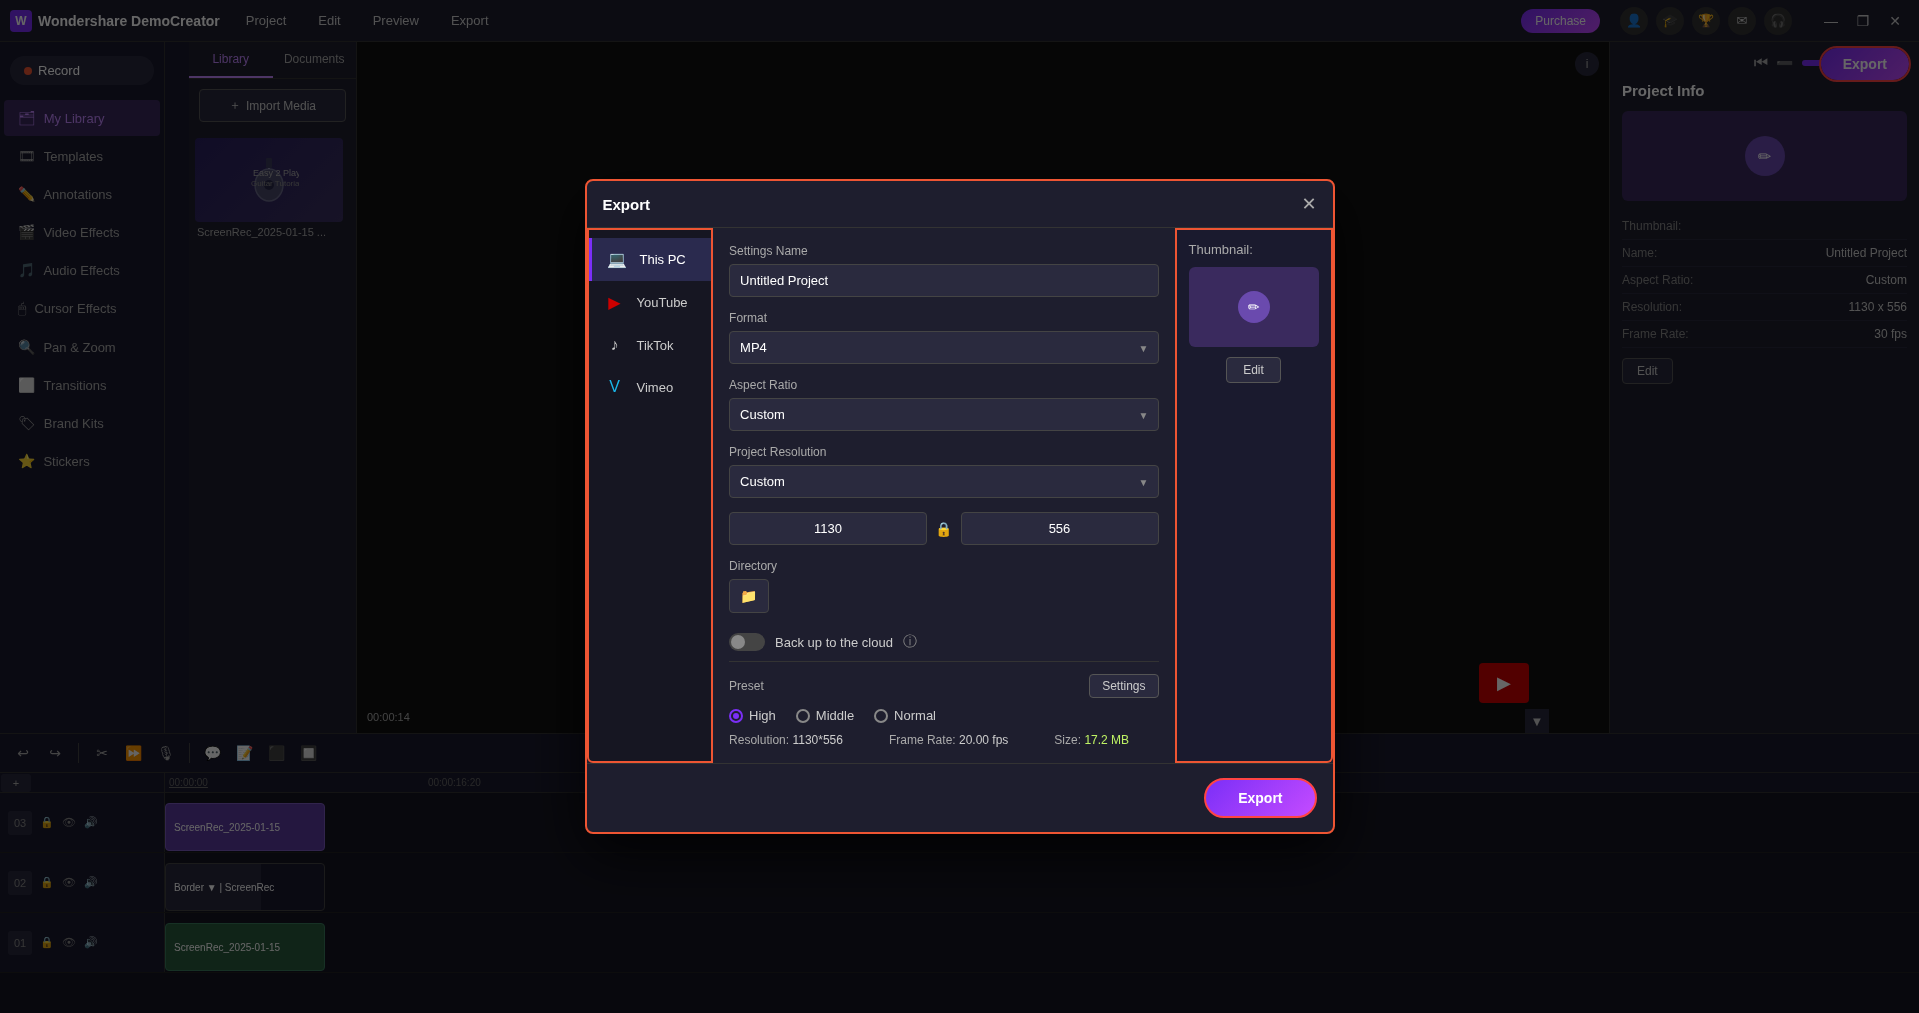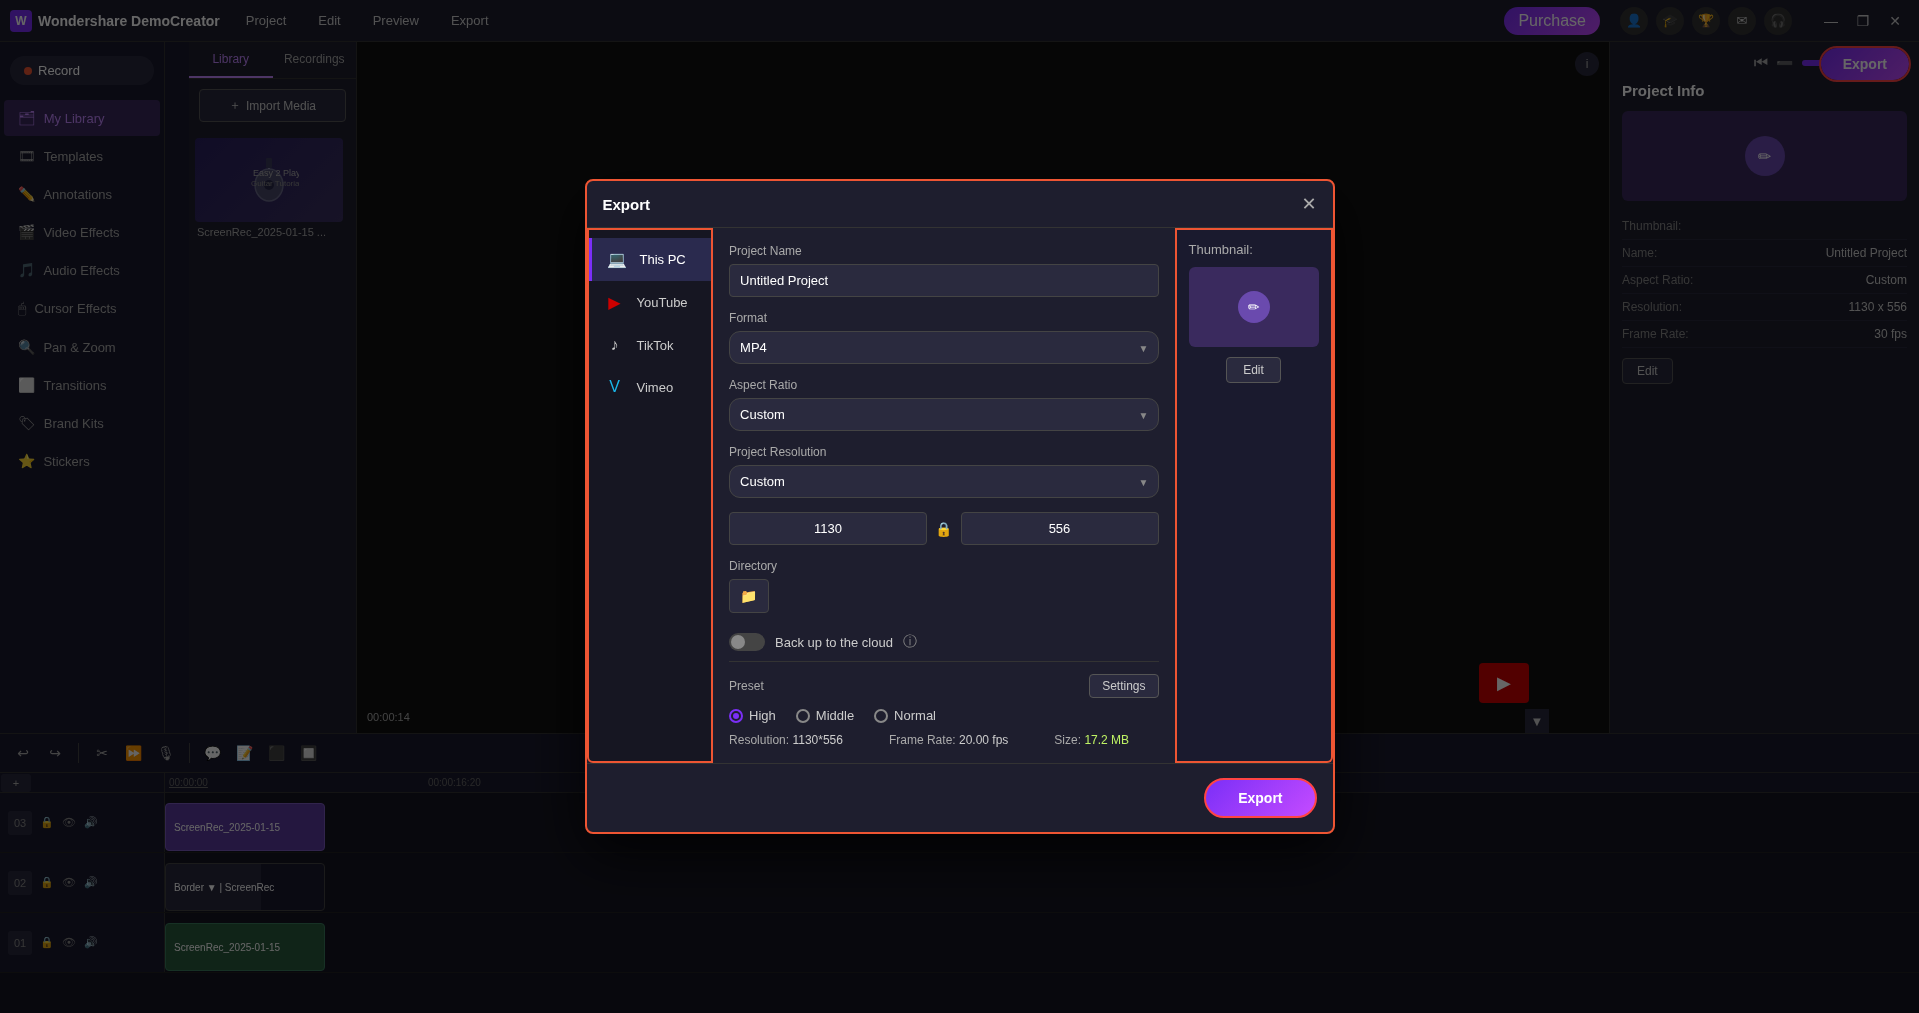--- a/index.html
+++ b/index.html
@@ -8,21 +8,21 @@
     
     .titlebar {
       display: flex; align-items: center; background: #1e1e2e; height: 42px; padding: 0 10px;
       border-bottom: 1px solid #333;
     }
     .titlebar-logo { display: flex; align-items: center; gap: 6px; color: #fff; font-weight: 600; font-size: 14px; margin-right: 20px; }
     .titlebar-logo .logo-icon { width: 22px; height: 22px; background: #7b2ff7; border-radius: 4px; display: flex; align-items: center; justify-content: center; color: #fff; font-size: 12px; font-weight: bold; }
     .titlebar-menu { display: flex; gap: 20px; }
     .titlebar-menu span { color: #ccc; cursor: pointer; font-size: 13px; padding: 4px 6px; border-radius: 3px; }
     .titlebar-actions { margin-left: auto; display: flex; align-items: center; gap: 10px; }
-    .btn-purchase { background: linear-gradient(135deg, #7b2ff7, #c44bff); color: #fff; border: none; border-radius: 16px; padding: 5px 14px; cursor: pointer; font-size: 16px; display: flex; align-items: center; gap: 5px; }
+    .btn-purchase { background: linear-gradient(135deg, #7b2ff7, #c44bff); color: #fff; border: none; border-radius: 16px; padding: 5px 14px; cursor: pointer; font-size: 12px; display: flex; align-items: center; gap: 5px; }
     .titlebar-icons { display: flex; gap: 8px; margin-left: 10px; }
     .titlebar-icon { width: 28px; height: 28px; border-radius: 50%; background: #333; display: flex; align-items: center; justify-content: center; cursor: pointer; color: #ccc; font-size: 13px; }
     .win-controls { display: flex; gap: 4px; margin-left: 15px; }
     .win-btn { width: 28px; height: 28px; display: flex; align-items: center; justify-content: center; cursor: pointer; border-radius: 3px; color: #ccc; font-size: 14px; }
 
     
     .export-top-btn {
       position: absolute; top: 48px; right: 10px;
       background: linear-gradient(135deg, #7b2ff7, #c44bff);
       color: #fff; border: none; border-radius: 20px; padding: 8px 22px; cursor: pointer;
@@ -88,21 +88,21 @@
     .dialog-title { font-size: 15px; color: #fff; font-weight: 600; }
     .dialog-close { background: transparent; border: none; color: #aaa; font-size: 18px; cursor: pointer; }
     .dialog-body { display: flex; }
     .dialog-left { width: 170px; background: #161622; border-right: 1px solid #333; border-bottom-left-radius: 6px; padding: 8px 0; }
     .dest-item { display: flex; align-items: center; gap: 10px; padding: 12px 14px; cursor: pointer; color: #ccc; font-size: 13px; }
     .dest-item.active { background: #2a2a4e; color: #fff; border-left: 3px solid #7b2ff7; }
     .dest-item .dest-icon { font-size: 16px; width: 24px; text-align: center; }
     .form-group { margin-bottom: 14px; }
     .form-label { font-size: 12px; color: #aaa; margin-bottom: 6px; display: block; }
     .form-input { width: 100%; background: #2a2a3e; border: 1px solid #444; border-radius: 4px; color: #fff; padding: 8px 10px; font-size: 13px; }
-    .form-select { width: 100%; background: #2a2a3e; border: 1px solid #444; border-radius: 11px; color: #fff; padding: 8px 10px; font-size: 13px; cursor: pointer; appearance: none; }
+    .form-select { width: 100%; background: #2a2a3e; border: 1px solid #444; border-radius: 4px; color: #fff; padding: 8px 10px; font-size: 13px; cursor: pointer; appearance: none; }
     .select-wrapper { position: relative; }
     .select-wrapper::after { content: '▼'; position: absolute; right: 10px; top: 50%; transform: translateY(-50%); color: #888; font-size: 10px; pointer-events: none; }
     .resolution-row { display: flex; gap: 8px; align-items: center; }
     .res-input { flex: 1; background: #2a2a3e; border: 1px solid #444; border-radius: 4px; color: #fff; padding: 8px 10px; font-size: 13px; text-align: center; }
     .lock-icon { color: #888; font-size: 14px; }
     .dir-row { display: flex; gap: 8px; align-items: center; }
     .dir-input { flex: 1; background: #2a2a3e; border: 1px solid #444; border-radius: 4px; color: #fff; padding: 8px 10px; font-size: 13px; }
     .browse-btn { background: #2a2a3e; border: 1px solid #444; border-radius: 4px; color: #ccc; padding: 8px 10px; cursor: pointer; font-size: 14px; }
     .cloud-row { display: flex; align-items: center; gap: 10px; padding: 6px 0; }
     .toggle-switch { width: 36px; height: 18px; background: #444; border-radius: 9px; position: relative; cursor: pointer; }
@@ -202,21 +202,21 @@
       </div>
       <div class="sidebar-item">
         <span class="si-icon">⭐</span>
         <span>Stickers</span>
       </div>
     </div>
 
     <div class="library-panel">
       <div class="lib-tabs">
         <div class="lib-tab active">Library</div>
-        <div class="lib-tab">Recordings</div>
+        <div class="lib-tab">Documents</div>
       </div>
       <button class="import-btn">
         <span>＋</span>
         <span>Import Media</span>
       </button>
       <div class="media-item">
         <div class="media-thumb">
           <div class="media-thumb-img">
             <svg width="60" height="60" viewBox="0 0 60 60">
               <ellipse cx="30" cy="35" rx="14" ry="16" fill="#4a4a6a" stroke="#6a6a8a" stroke-width="1.5"></ellipse>
@@ -396,21 +396,21 @@
           <span>TikTok</span>
         </div>
         <div class="dest-item">
           <span class="dest-icon" style="color:#19b7ea;">V</span>
           <span>Vimeo</span>
         </div>
       </div>
 
       <div style="flex:1; padding:16px; border:2px solid #e53; border-left:none; border-top:none; border-bottom:none;">
         <div class="form-group">
-          <label class="form-label">Project Name</label>
+          <label class="form-label">Settings Name</label>
           <input class="form-input" type="text" value="Untitled Project" style="">
         </div>
         <div class="form-group">
           <label class="form-label">Format</label>
           <div class="select-wrapper">
             <select class="form-select">
               <option>MP4</option>
             </select>
           </div>
         </div>

